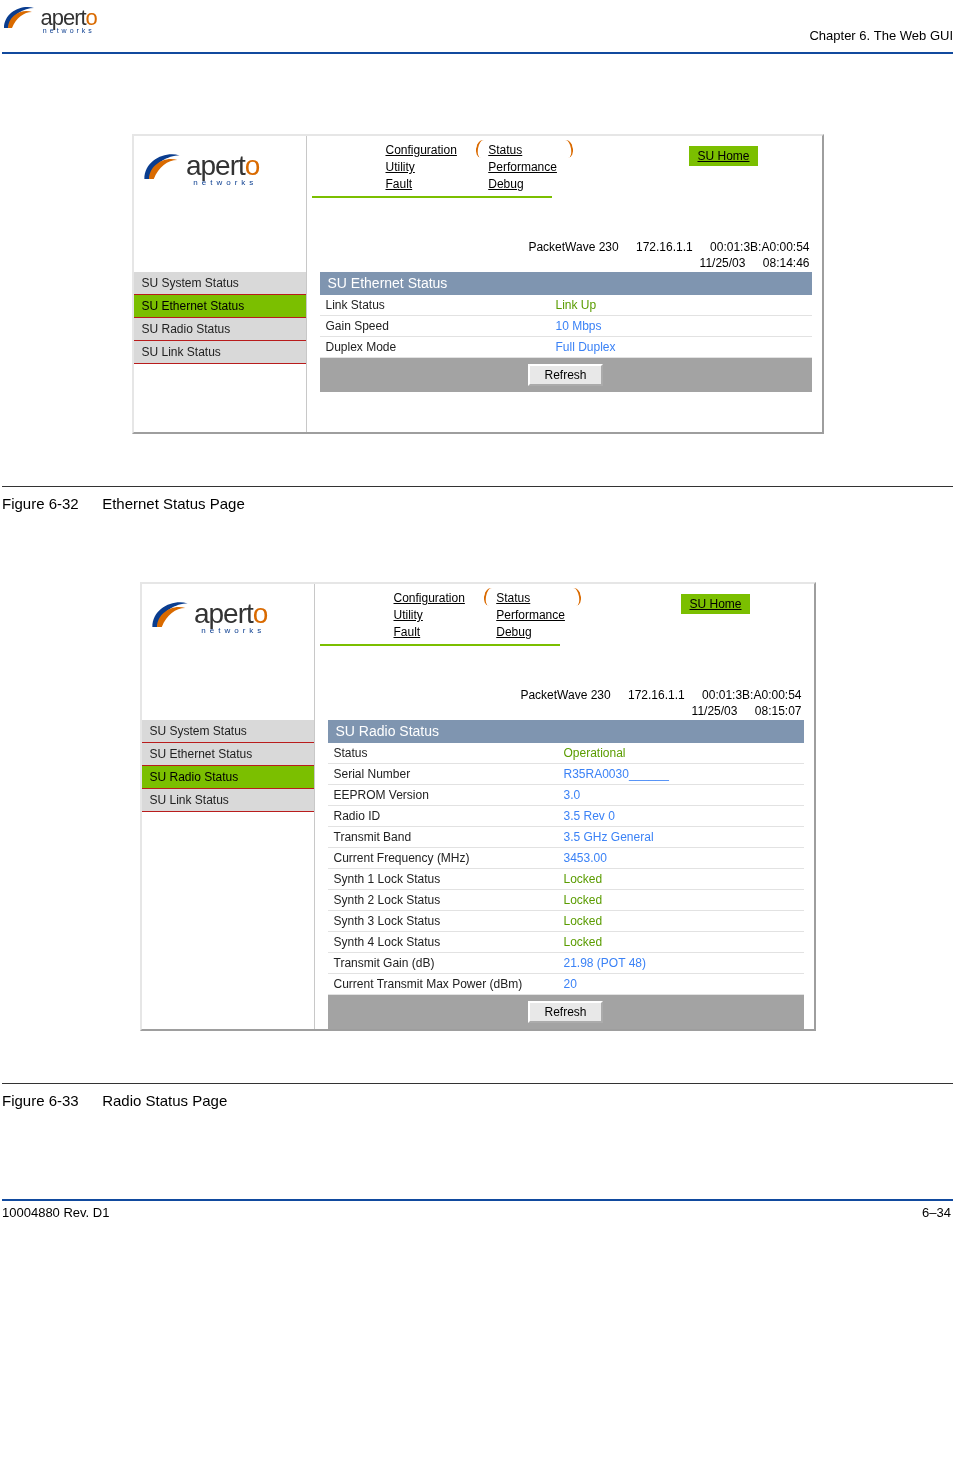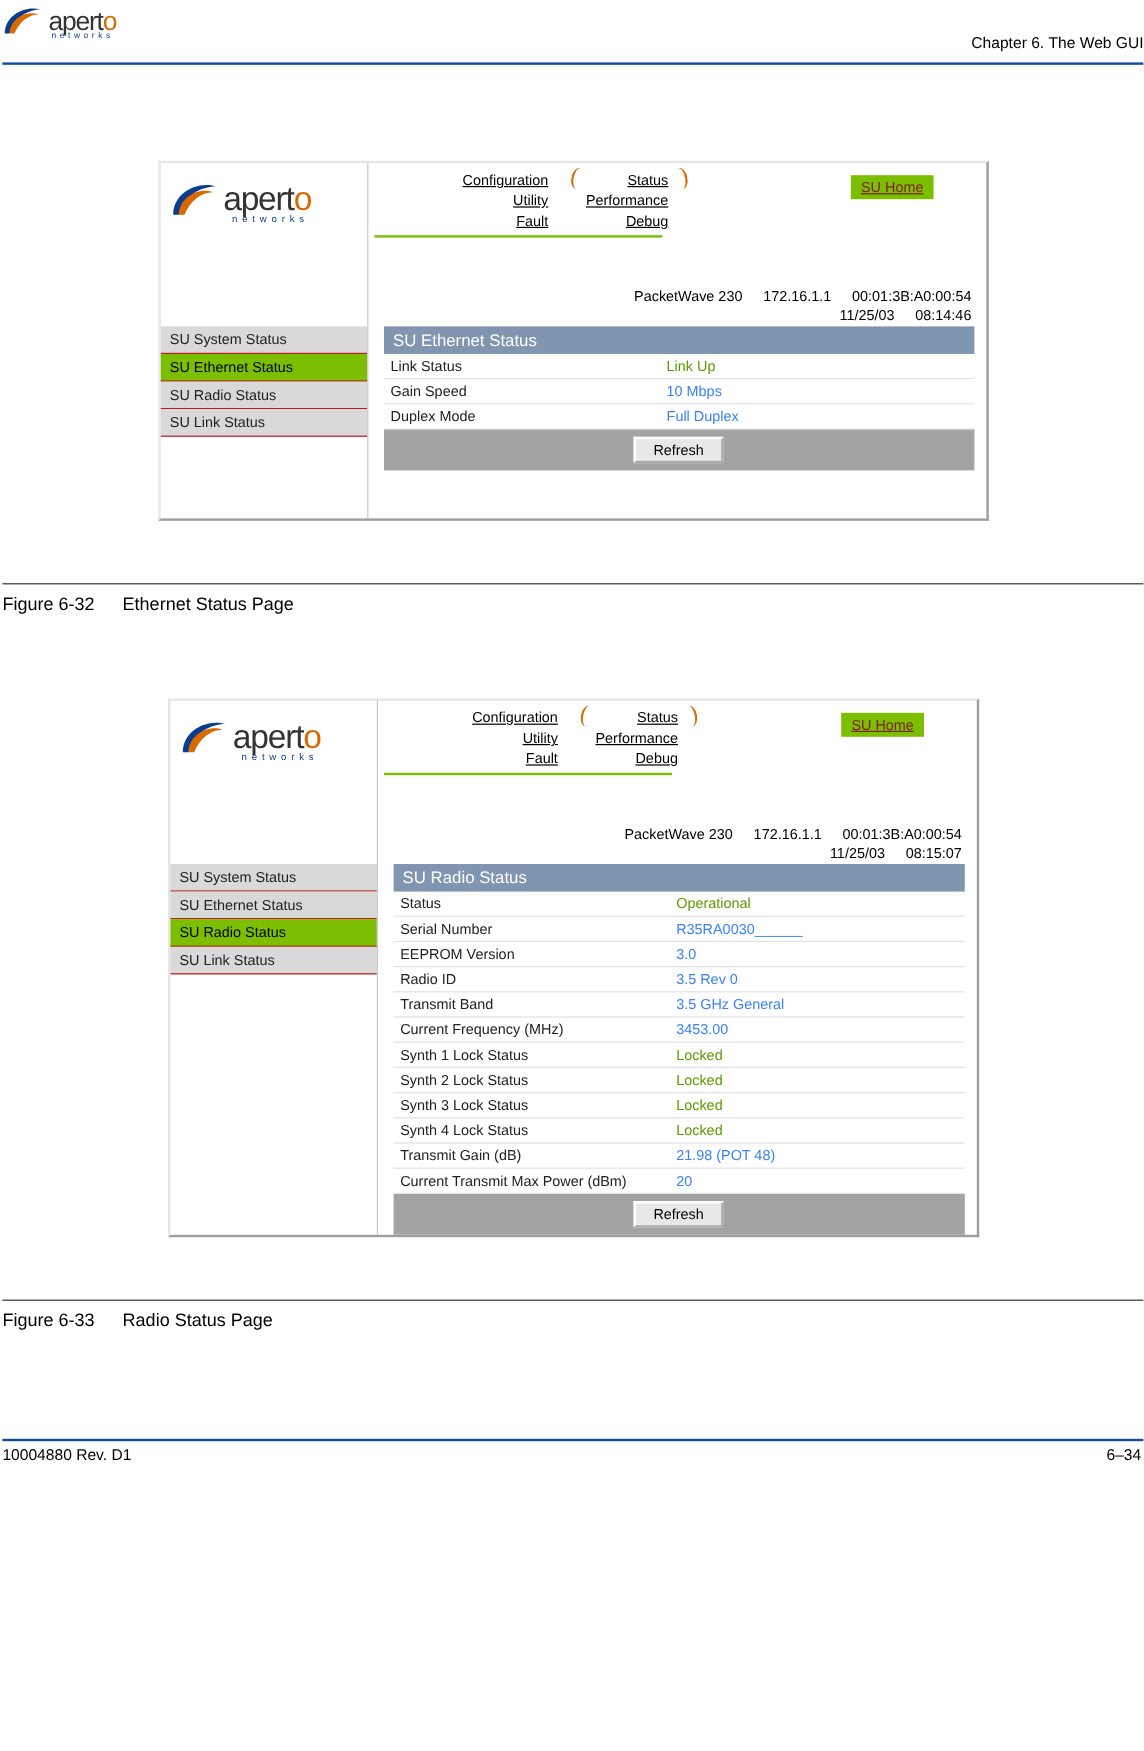--- a/index.html
+++ b/index.html
@@ -75,21 +75,20 @@
     position: absolute;
     left: 252px;
     top: 6px;
     font-size: 12px;
     font-family: Verdana, sans-serif;
   }
   .topnav-col {
     display: inline-block;
     vertical-align: top;
     margin-right: 28px;
-    text-align: right;
   }
   .topnav-col.with-arcs {
     position: relative;
   }
   .arc {
     position: absolute;
     top: -2px;
     width: 10px;
     height: 18px;
     border: 2px solid #da6a00;
@@ -98,24 +97,24 @@
   .arc.left { left: -12px; border-right: none; border-top: none; border-bottom: none; transform: rotate(10deg);}
   .arc.right { right: -16px; border-left: none; border-top: none; border-bottom: none; transform: rotate(-10deg);}
   .topnav a, .topnav span.navlink {
     display: block;
     color: #000;
     text-decoration: underline;
     line-height: 17px;
   }
   .su-home-btn {
     position: absolute;
-    right: 44px;
+    right: 64px;
     top: 10px;
     background: #7bbf00;
-    color: #7f1d1d;
+    color: #000000;
     font-size: 12px;
     font-family: Verdana, sans-serif;
     text-decoration: underline;
     padding: 3px 8px;
     text-align: right;
   }
   .green-underline {
     position: absolute;
     left: 178px;
     top: 60px;

